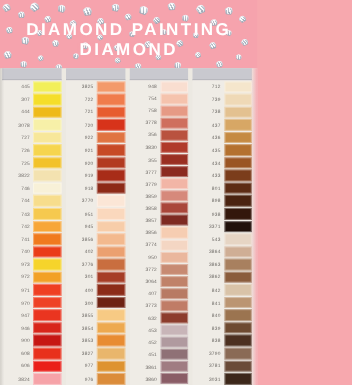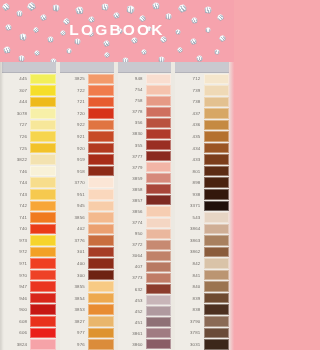--- a/index.html
+++ b/index.html
@@ -256,21 +256,22 @@
       </div>
       <div class="diamond" style="left: 196px; top: 55px; width: 7px; height: 7px; transform: rotate(34deg);">
         <div class="d-in"></div>
       </div>
       <div class="diamond" style="left: 214px; top: 49px; width: 6px; height: 6px; transform: rotate(49deg);">
         <div class="d-in"></div>
       </div>
     </div>
 
   <div class="title-wrap">
-    <div class="title-line l2">LOGBOOK</div>
+    <div class="title-line l1">DIAMOND PAINTING</div>
+    <div class="title-line l2">DIAMOND</div>
   </div>
 
   <div class="chart" id="chart" style="background: rgb(236, 233, 226);">
       <div class="col">
         <div class="col-head"></div>
         <div class="rows">
           <div class="row">
             <div class="code">445</div>
             <div class="sw" style="background: rgb(242, 239, 90);"></div>
           </div>

